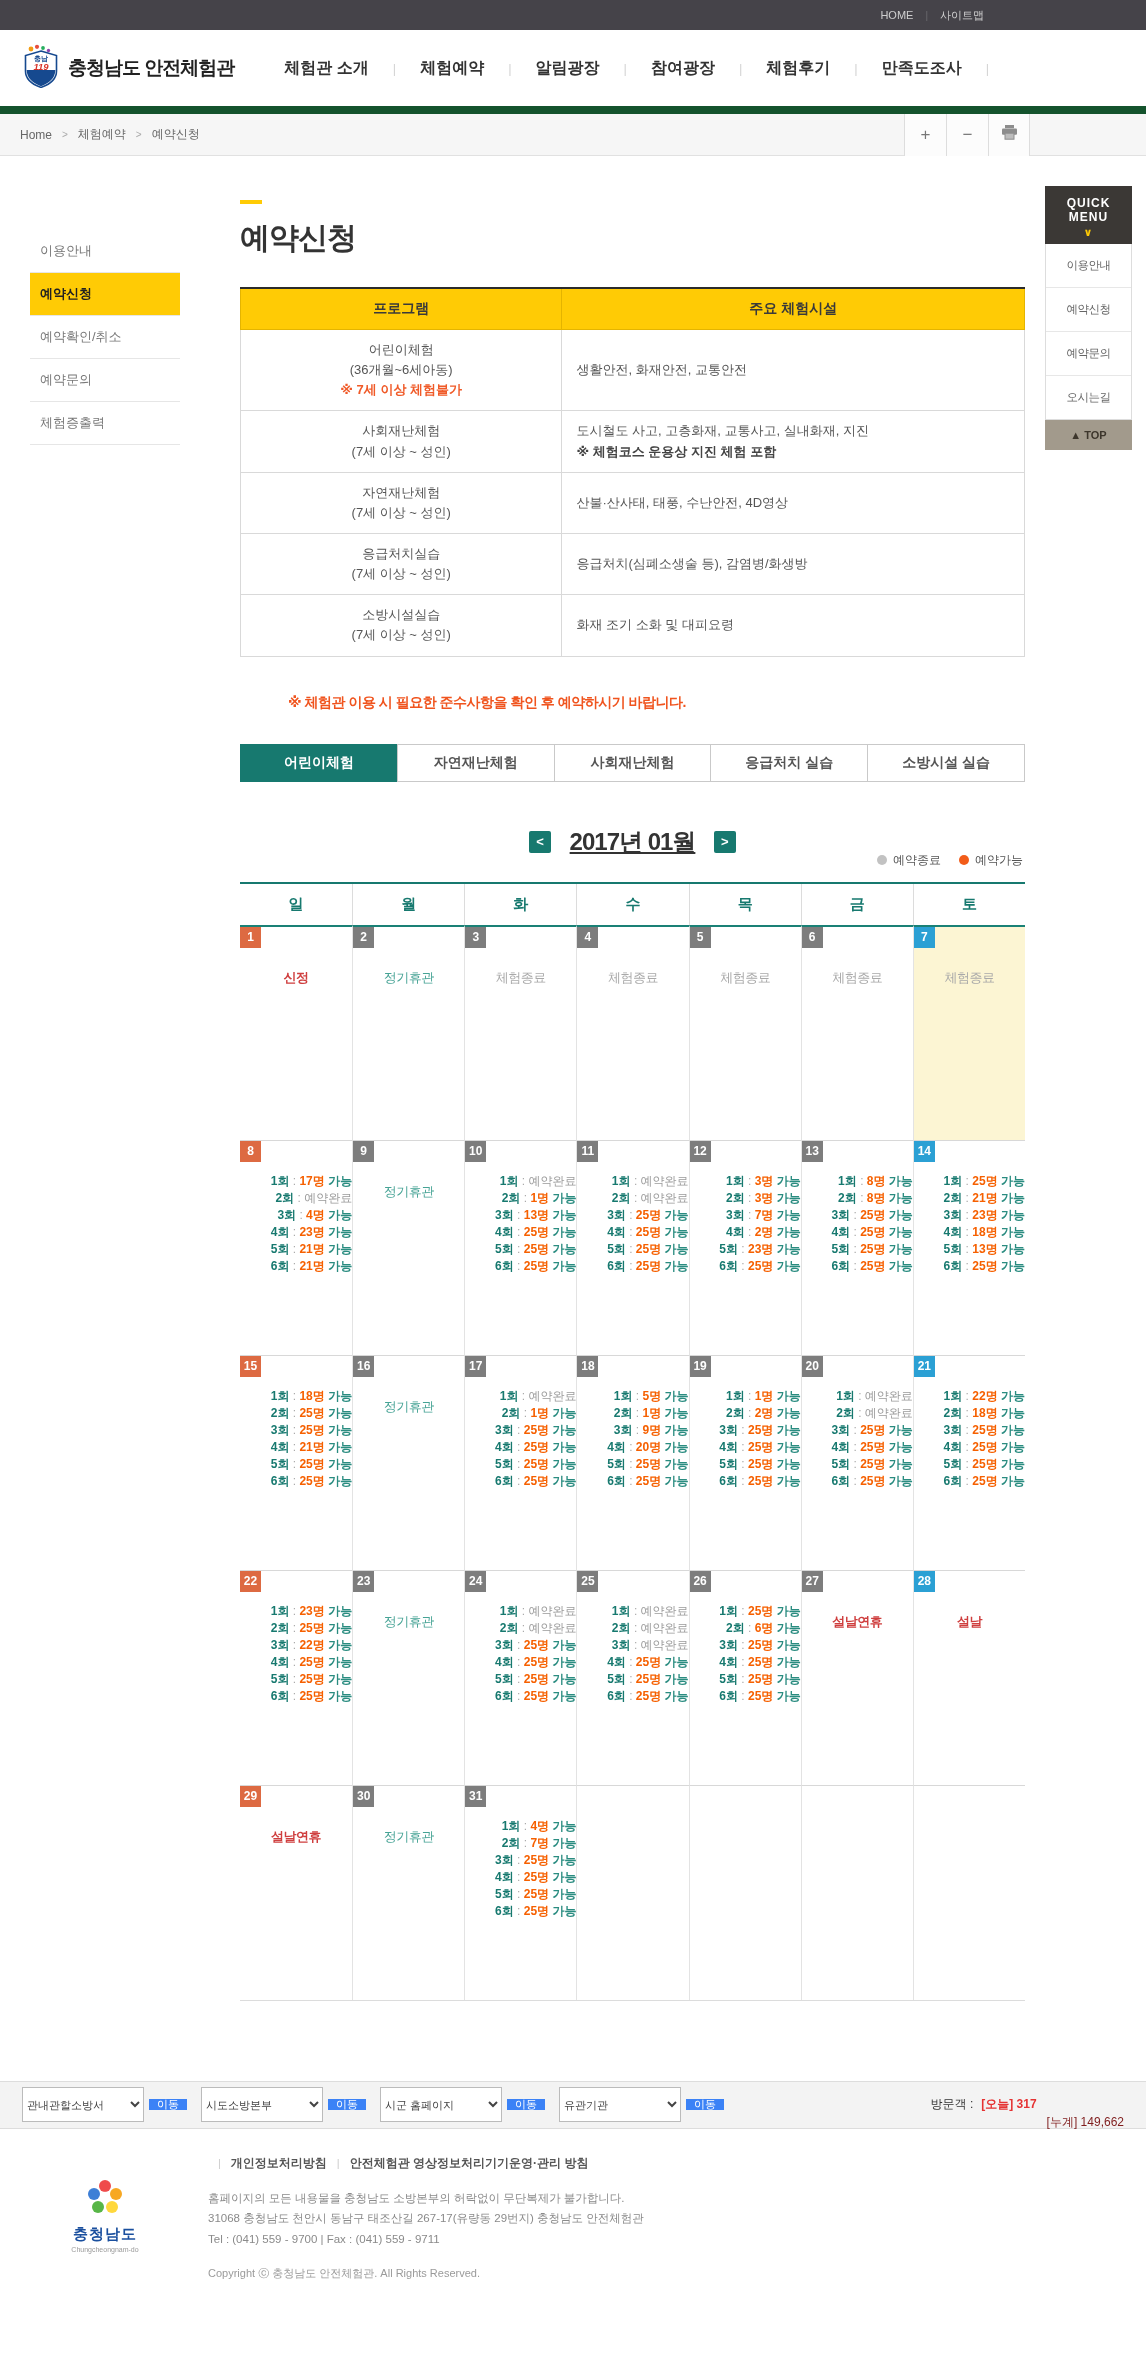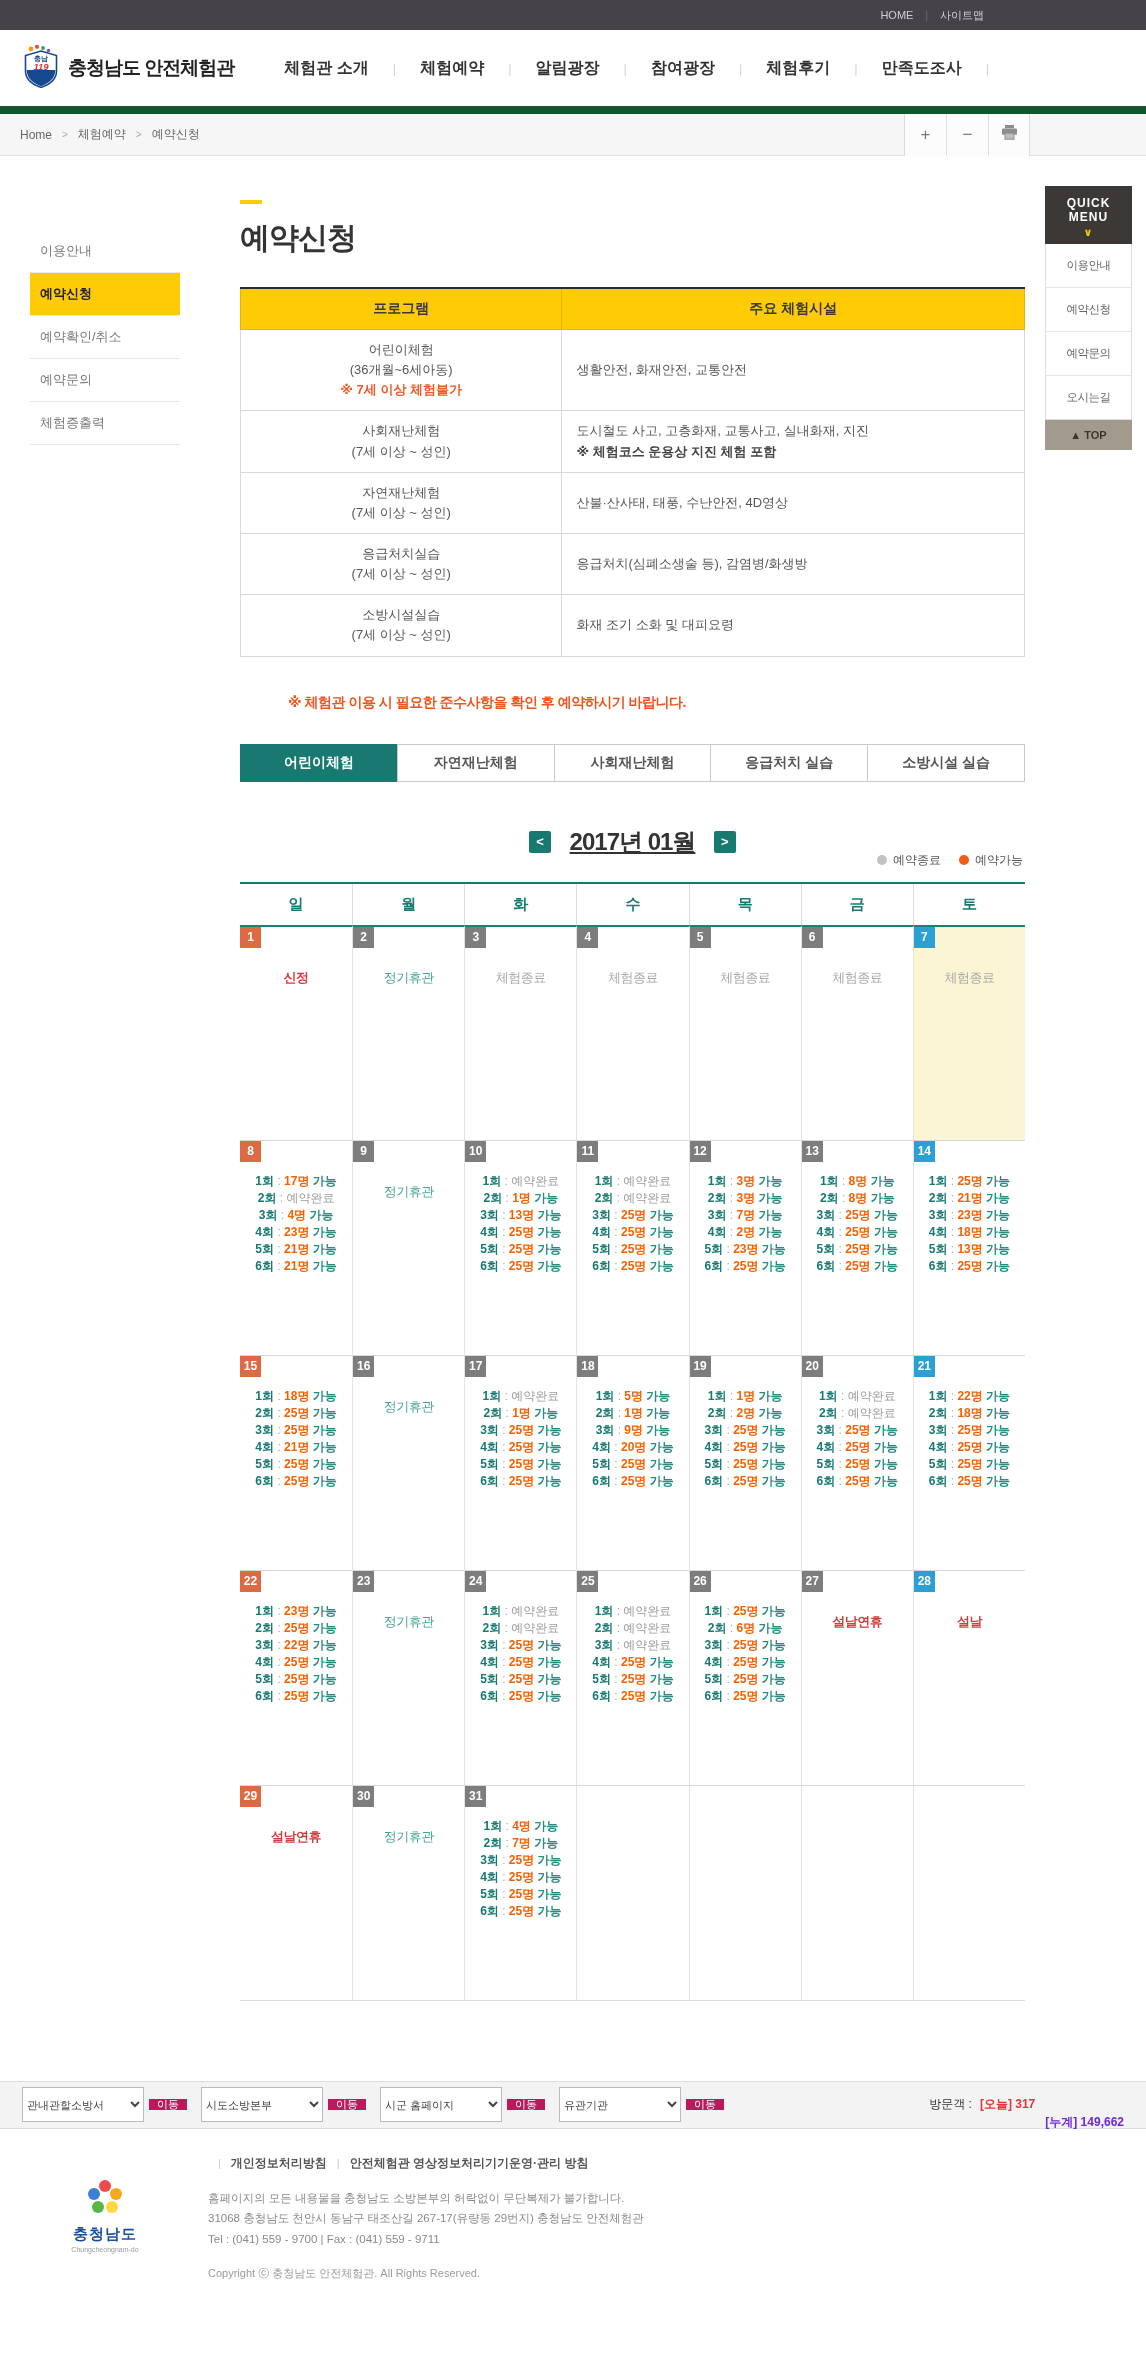--- a/index.html
+++ b/index.html
@@ -86,21 +86,21 @@
   .cal-cell:nth-child(-n+7) { border-top:2px solid #1a8176; }
   .cal-cell.hl { background:#fcf5d3; }
   .day-badge { position:absolute; top:0; left:0; width:21px; height:21px; display:flex; align-items:center; justify-content:center; color:#fff; font-size:12px; font-weight:bold; }
   .badge-sun { background:#dd6a42; }
   .badge-sat { background:#2ba0d4; }
   .badge-gray { background:#7d7d7d; }
   .day-note { text-align:center; margin-top:14px; font-size:13px; letter-spacing:-0.5px; }
   .note-holiday { color:#cf3e3e; font-weight:bold; }
   .note-rest { color:#46a395; }
   .note-closed { color:#a9a9a9; }
-  .sess { text-align:center; margin-top:4px; }
+  .sess { text-align:right; margin-top:4px; }
   .sess-line { font-size:12px; line-height:17px; cursor:pointer; white-space:nowrap; }
   .sess-round { color:#17796f; font-weight:bold; }
   .sess-colon { color:#aaa; }
   .sess-count { color:#f66000; font-weight:bold; }
   .sess-avail { color:#2a8c80; font-weight:bold; }
   .sess-full { color:#9b9b9b; }
 
   
   .quickmenu { width:87px; margin-left:auto; margin-right:14px; margin-top:30px; }
   .qm-head { background:#3b3835; color:#fff; text-align:center; font-size:12px; font-weight:bold; padding:10px 0 7px; letter-spacing:1px; }
@@ -108,25 +108,25 @@
   .qm-items { border:1px solid #ddd; border-top:none; background:#fff; }
   .qm-item { font-size:11.5px; color:#666; text-align:center; padding:14px 4px; border-bottom:1px solid #e7e7e7; cursor:pointer; letter-spacing:-0.5px; }
   .qm-item:last-child { border-bottom:none; }
   .qm-top { display:block; width:100%; background:#a29a8c; color:#3d362c; font-size:11px; font-weight:bold; padding:9px 0; text-align:center; }
 
   
   .linkbar { margin-top:80px; background:#f3f3f3; border-top:1px solid #ddd; border-bottom:1px solid #ddd; height:48px; display:flex; align-items:center; padding:0 22px; }
   .lb-groups { display:flex; align-items:center; }
   .lb-group { display:flex; align-items:center; margin-right:14px; }
   .lb-select { width:122px; height:35px; font-size:11px; color:#444; border:1px solid #bbb; background:#fff; }
-  .lb-go { background:#be185d; color:#fff; font-size:11px; padding:0 8px; margin-left:5px; line-height:1; }
+  .lb-go { background:#3b82f6; color:#fff; font-size:11px; padding:0 8px; margin-left:5px; line-height:1; }
   .visitors { margin-left:auto; font-size:12px; display:flex; align-items:center; white-space:nowrap; }
   .v-label { color:#333; }
   .v-today { color:#e53333; font-weight:bold; margin-left:8px; }
-  .v-total { color:#6d28d9; font-weight:bold; margin-left:10px;margin-top:36px; }
+  .v-total { color:#7f1d1d; font-weight:normal; margin-left:10px;margin-top:36px; }
 
   
   .footer { padding:26px 0 48px; display:flex; }
   .f-logo { width:150px; margin-left:30px; text-align:center; padding-top:22px; }
   .f-logo-text { display:block; color:#1a4f9e; font-size:15px; font-weight:bold; margin-top:2px; letter-spacing:1px; }
   .f-logo-sub { display:block; color:#9a9a9a; font-size:7px; margin-top:2px; }
   .f-info { margin-left:28px; }
   .f-links { display:flex; align-items:center; margin-bottom:16px; }
   .f-link { font-size:12px; font-weight:bold; color:#555; cursor:pointer; }
   .f-link-sep { color:#ccc; margin:0 10px; font-size:11px; }

